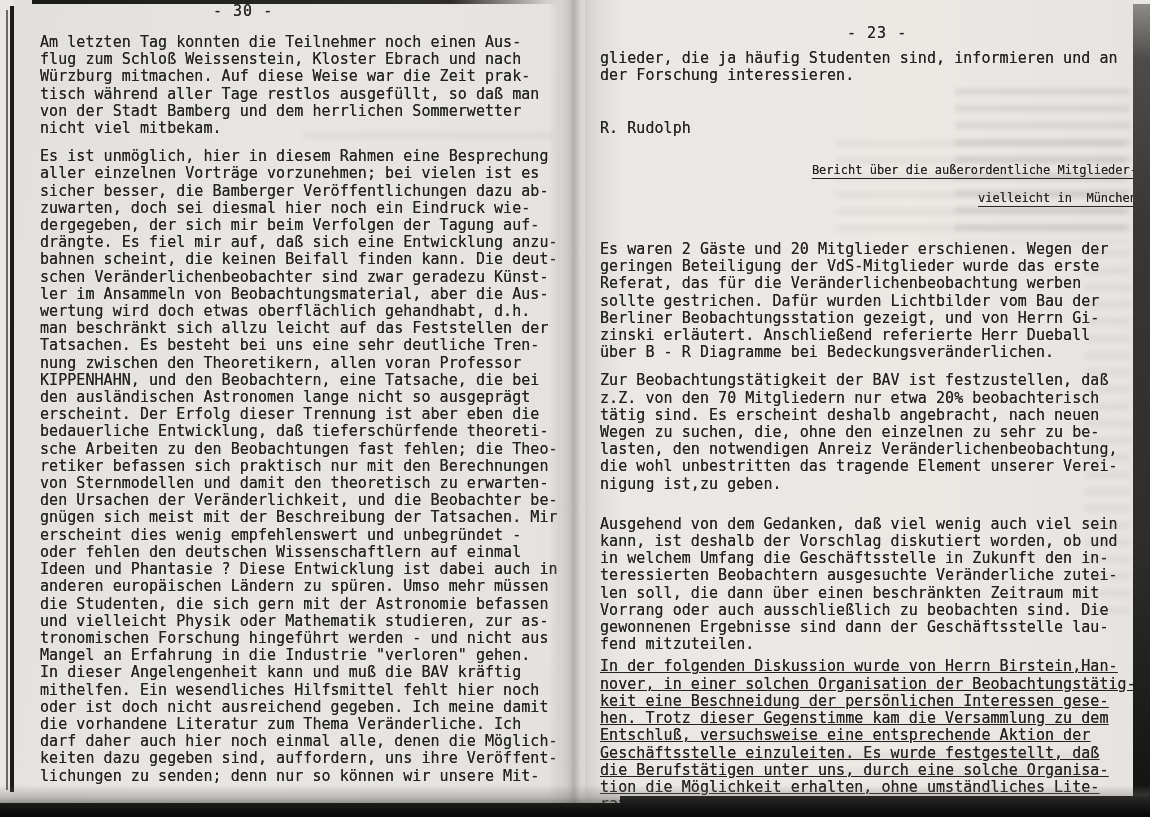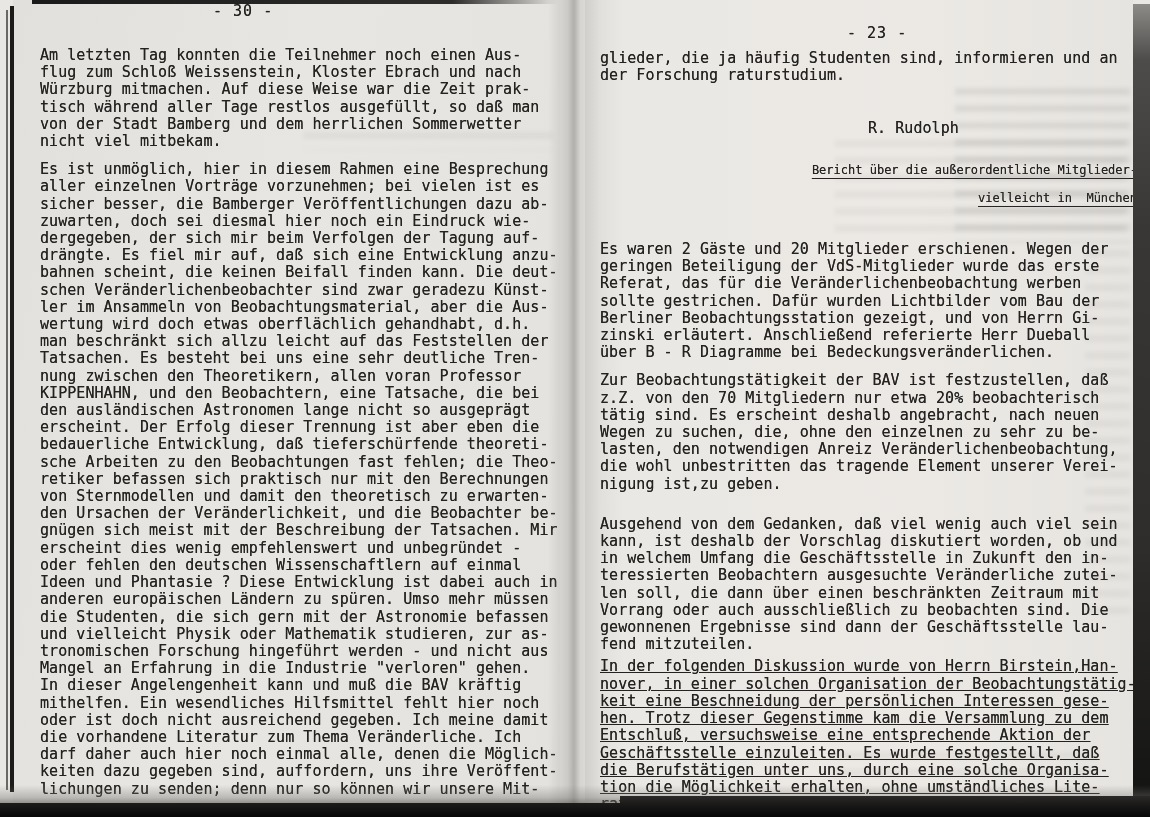--- a/index.html
+++ b/index.html
@@ -46,30 +46,30 @@
   .edge-bottom{position:absolute;left:0;top:803px;width:1150px;height:14px;background:linear-gradient(to bottom,#1d1c1b,#070707);}
   .edge-bottom-right{position:absolute;left:620px;top:796px;width:530px;height:21px;background:linear-gradient(to bottom,#2a2928,#050505);}
   
   .para{
     white-space:pre;
     font-size:15px;line-height:17.2px;
     letter-spacing:.05px;
     text-shadow:0 0 .6px rgba(30,29,28,.75);
   }
   .col{position:absolute;}
-  .page-left .col{left:27px;top:47px;width:517px;}
+  .page-left .col{left:27px;top:34px;width:517px;}
   .page-right .col{left:15px;top:50px;width:537px;}
   .page-number{
     position:absolute;
     font-size:15px;letter-spacing:1px;
     text-shadow:0 0 .6px rgba(30,29,28,.75);
   }
   .page-left .page-number{left:200px;top:2px;}
   .page-right .page-number{left:262px;top:24px;}
-  .sig{margin-top:36px;margin-left:268px;}
+  .sig{margin-top:36px;}
   .heading{
     text-align:right;white-space:pre;
     font-size:12px;line-height:17.2px;
     text-decoration:underline;
     text-decoration-thickness:1px;
     text-underline-offset:4px;
     text-shadow:0 0 .6px rgba(30,29,28,.75);
   }
   .heading.l1{margin-top:24px;}
   .heading.l2{margin-top:11px;}
@@ -141,21 +141,21 @@
 keiten dazu gegeben sind, auffordern, uns ihre Veröffent-
 lichungen zu senden; denn nur so können wir unsere Mit-</div>
     </div>
     <div class="ghost faint" style="left:290px;top:132px;width:250px;height:18px;"></div>
   </div>
 
   <div class="page page-right">
     <div class="page-number">- 23 -</div>
     <div class="col">
       <div class="para">glieder, die ja häufig Studenten sind, informieren und an
-der Forschung raturstudium.</div>
+der Forschung interessieren.</div>
       <div class="para sig">R. Rudolph</div>
       <div class="heading l1">Bericht über die außerordentliche Mitglieder-</div>
       <div class="heading l2">vielleicht in  München</div>
       <div class="para mt22">Es waren 2 Gäste und 20 Mitglieder erschienen. Wegen der
 geringen Beteiligung der VdS-Mitglieder wurde das erste
 Referat, das für die Veränderlichenbeobachtung werben
 sollte gestrichen. Dafür wurden Lichtbilder vom Bau der
 Berliner Beobachtungsstation gezeigt, und von Herrn Gi-
 zinski erläutert. Anschließend referierte Herr Dueball
 über B - R Diagramme bei Bedeckungsveränderlichen.</div>

